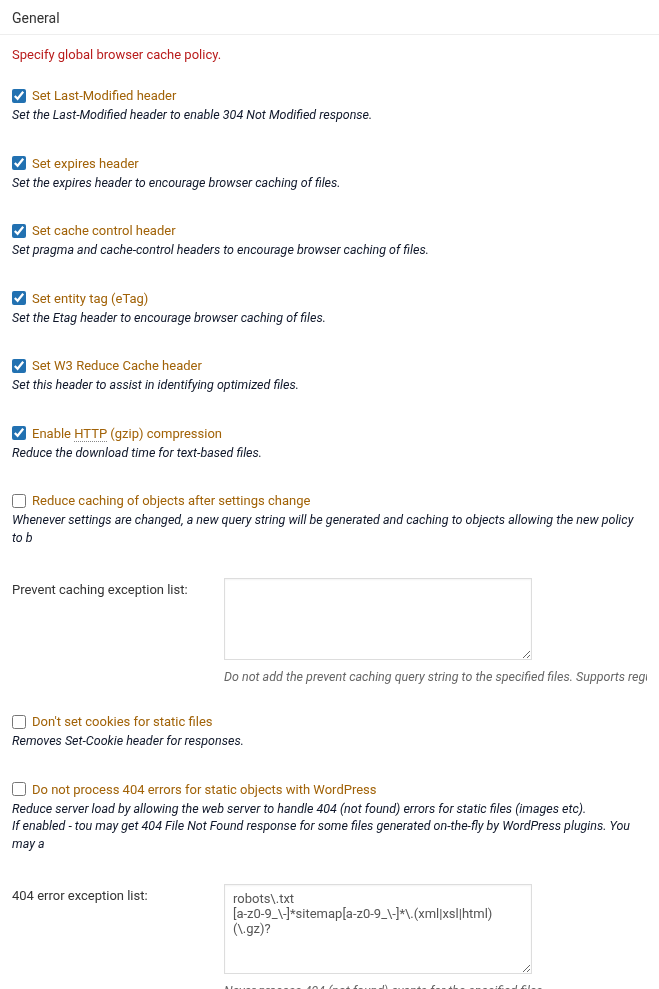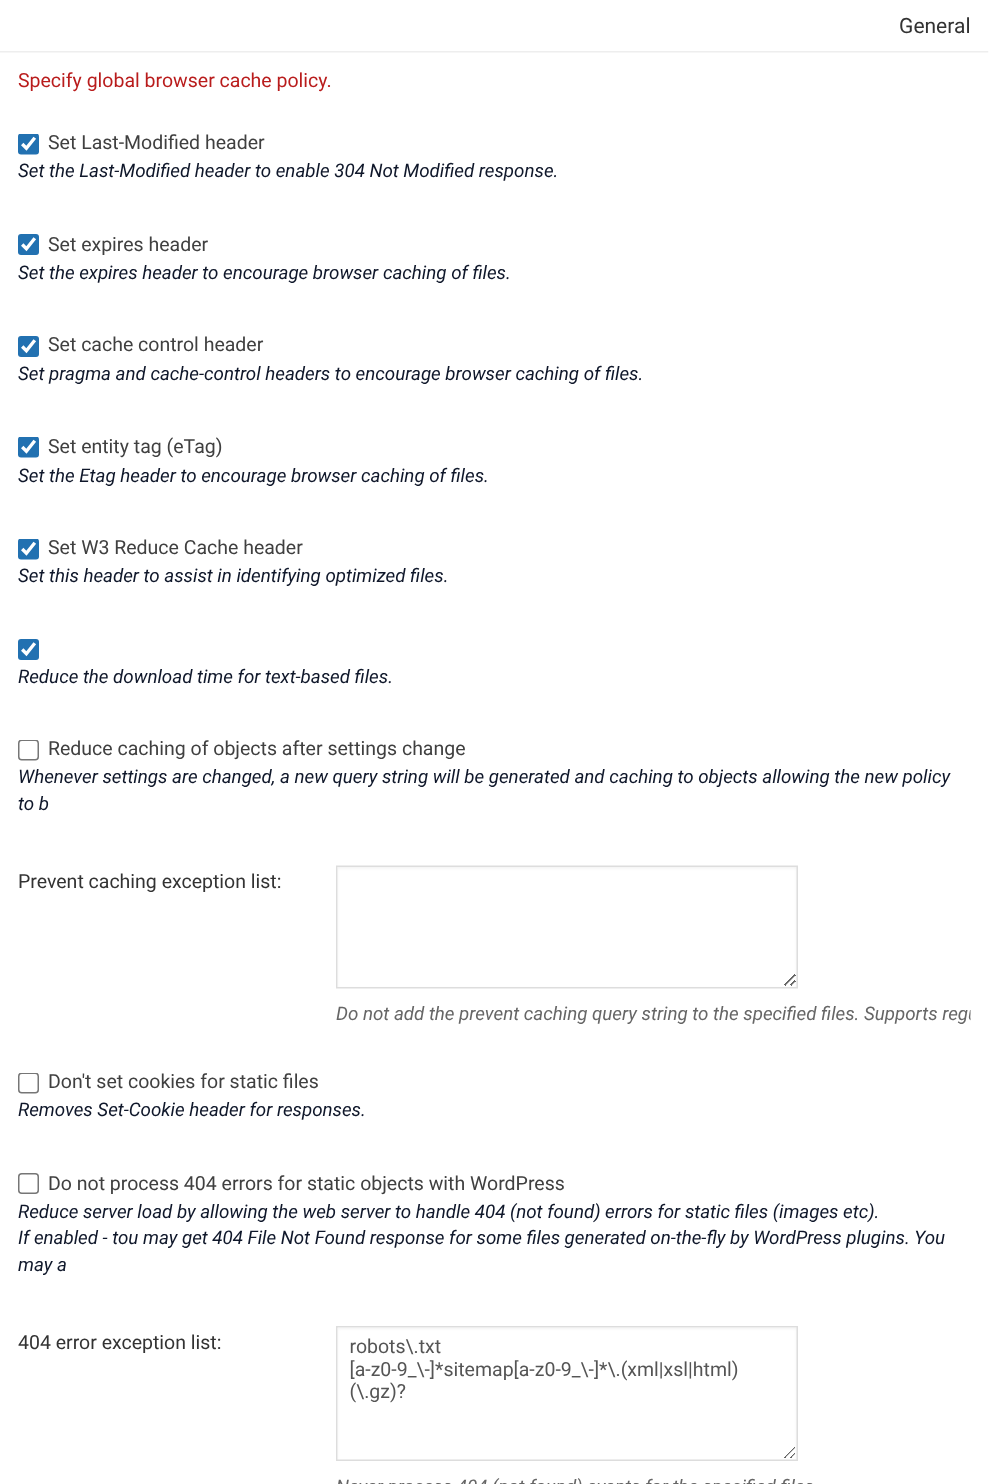--- a/index.html
+++ b/index.html
@@ -12,21 +12,20 @@
       font-size: 13px;
       color: #333;
       background: #fff;
       width: 659px;
       padding: 0;
     }
     .section-header {
       padding: 10px 12px 8px;
       border-bottom: 1px solid #eee;
       margin-bottom: 12px;
-      text-align: right;
     }
     .section-title {
       font-size: 14px;
       font-weight: 400;
       color: #333;
     }
     .section-subtitle {
       color: #b91c1c;
       font-size: 13px;
       padding: 0 12px 8px;
@@ -42,21 +41,21 @@
       gap: 6px;
     }
     .checkbox-row input[type="checkbox"] {
       width: 14px;
       height: 14px;
       accent-color: #2271b1;
       cursor: pointer;
     }
     .checkbox-label {
       font-size: 13px;
-      color: #404040;
+      color: #a16207;
       cursor: pointer;
     }
     .abbr {
       border-bottom: 1px dotted #888;
       cursor: help;
     }
     .option-desc {
       font-style: italic;
       color: #0f172a;
       font-size: 12.5px;
@@ -154,20 +153,21 @@
   <label class="checkbox-row">
     <input type="checkbox" checked="" style="">
     <span class="checkbox-label">Set W3 Reduce Cache header</span>
   </label>
   <div class="option-desc">Set this header to assist in identifying optimized files.</div>
 </div>
 
 <div class="option-block">
   <label class="checkbox-row">
     <input type="checkbox" checked="" style="">
+    <span class="checkbox-label"><span>Enable </span><span class="abbr">HTTP</span><span> (gzip) compression</span></span>
   </label>
   <div class="option-desc">Reduce the download time for text-based files.</div>
 </div>
 
 <div class="option-block">
   <label class="checkbox-row">
     <input type="checkbox" style="">
     <span class="checkbox-label">Reduce caching of objects after settings change</span>
   </label>
   <div class="option-desc">Whenever settings are changed, a new query string will be generated and caching to objects allowing the new policy to b</div>

